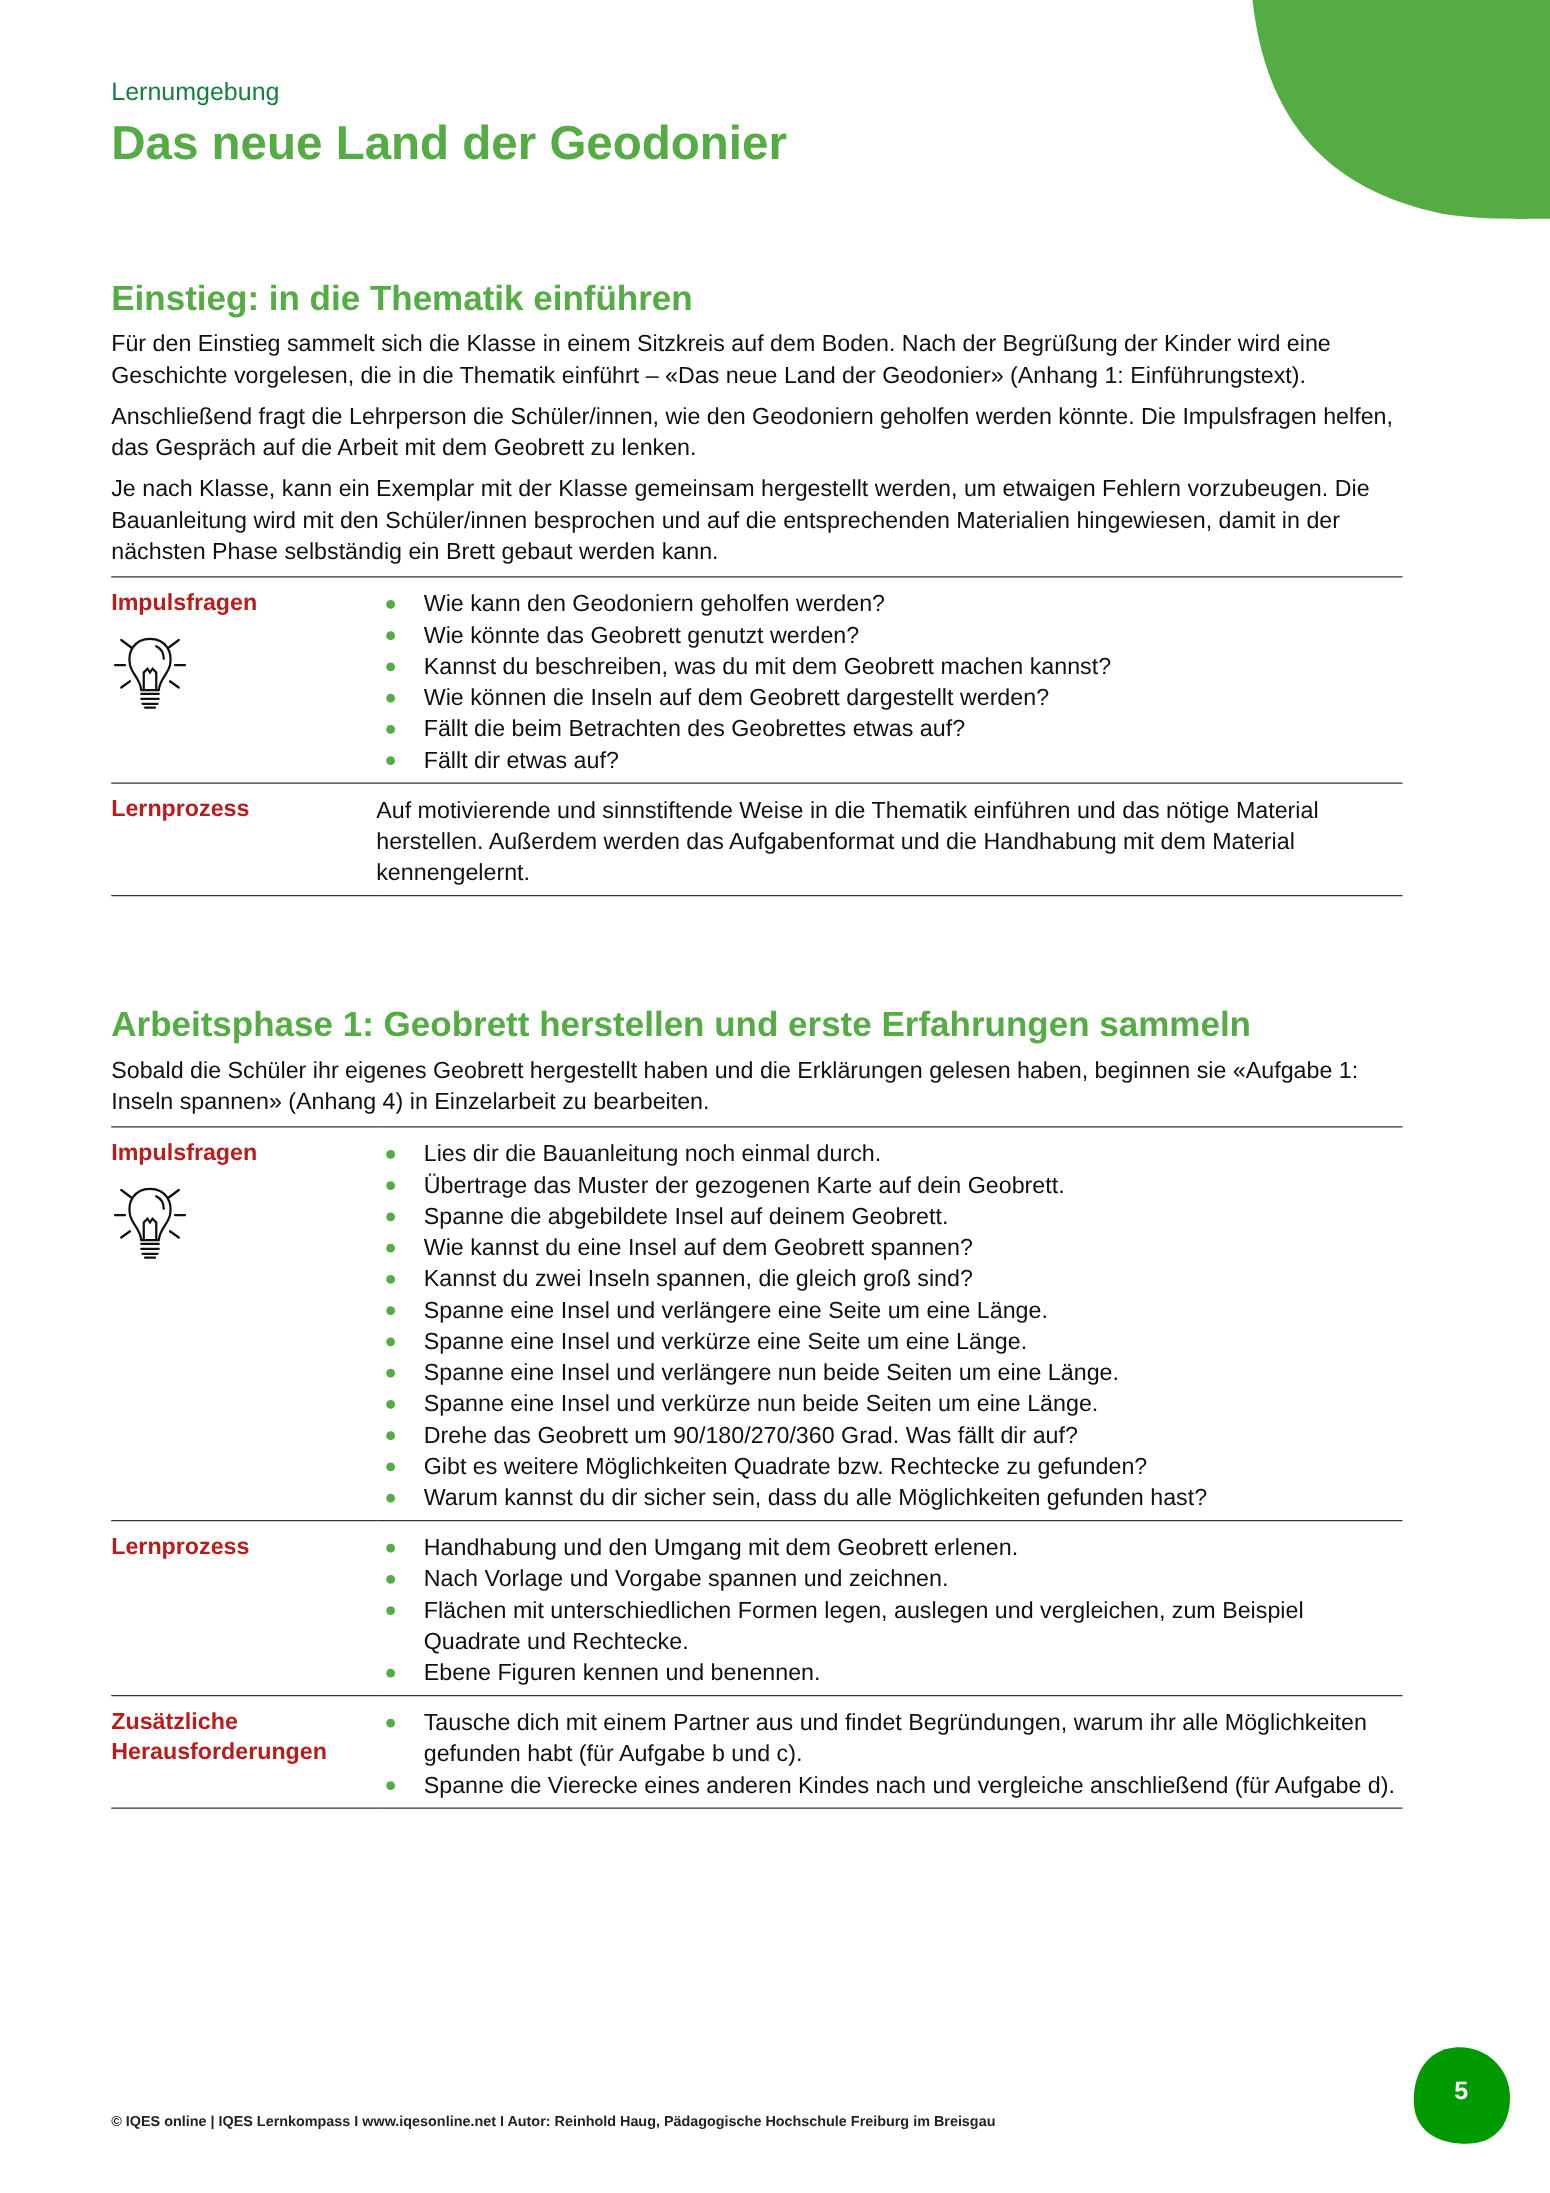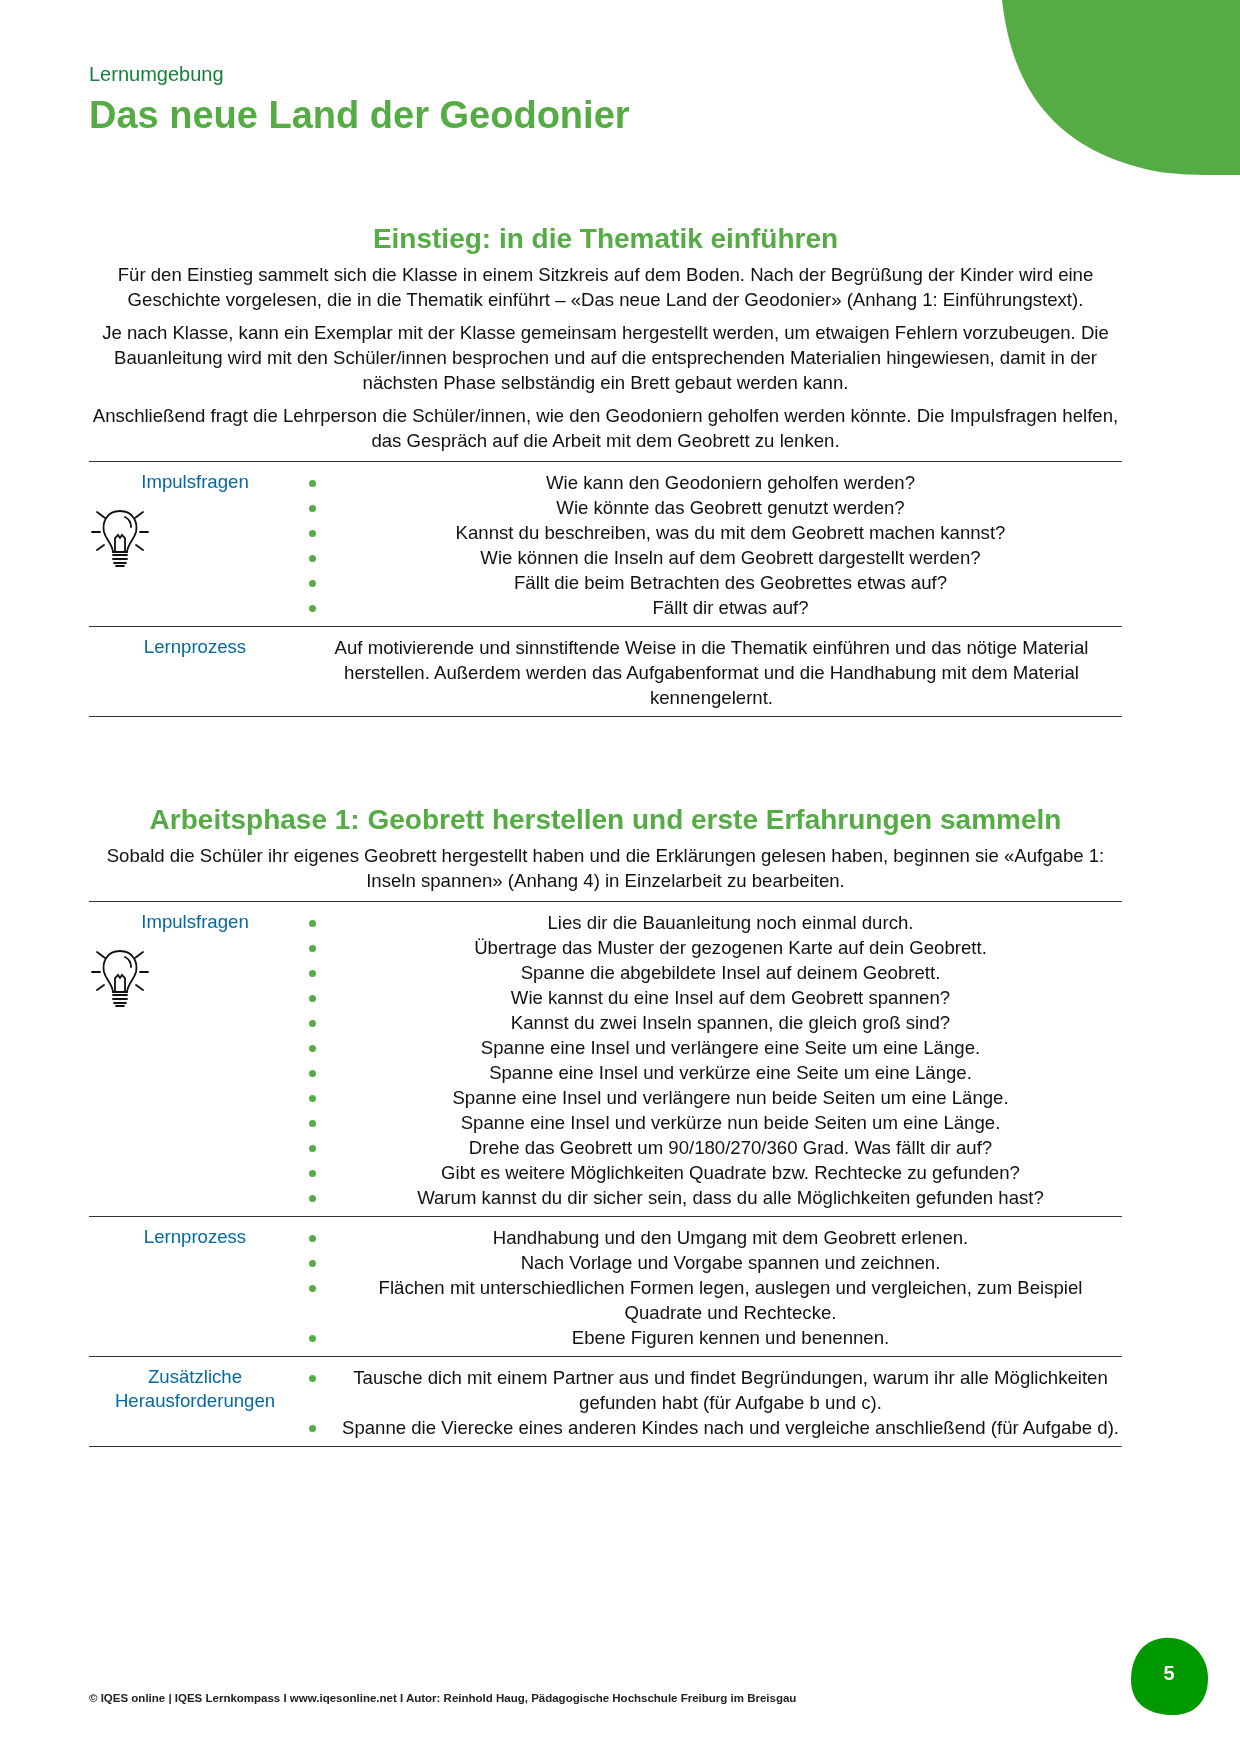--- a/index.html
+++ b/index.html
@@ -6,33 +6,33 @@
   body {
     width: 1240px; height: 1754px; position: relative; overflow: hidden;
     font-family: "Liberation Sans", sans-serif; color: #111111;
   }
   .corner-shape { position: absolute; top: 0; right: 0; width: 260px; height: 176px; }
   .kicker { position: absolute; left: 89px; top: 63px; font-size: 20px; color: #15803d; }
   .doc-title {
     position: absolute; left: 89px; top: 94px; margin: 0;
     font-size: 38px; font-weight: bold; color: #55ac45; letter-spacing: 0px;
   }
-  .section { position: absolute; left: 89px; width: 1033px; text-align: center; }
+  .section { position: absolute; left: 89px; width: 1033px; }
   .section h2 {
     margin: 0 0 6px 0; font-size: 28px; font-weight: bold; color: #55ac45; line-height: 34px;
   }
   .section p {
     margin: 0 0 8px 0; font-size: 18.6px; line-height: 25px; color: #111;
   }
   .tbl { width: 100%; border-collapse: collapse; margin-top: 10px; }
   .tbl td {
     vertical-align: top; border-top: 1.5px solid #333; border-bottom: 1.5px solid #333;
     padding: 8px 0 6px 0; font-size: 18.6px; line-height: 25px;
   }
-  .tbl td.label { width: 212px; color: #0369a1; font-weight: normal; padding-left: 0; line-height: 24px;}
+  .tbl td.label { width: 212px; color: #b91c1c; font-weight: bold; padding-left: 0; line-height: 24px;}
   .tbl td.content { padding-left: 0; }
   .tbl td.content.plain { padding-left: 0; }
   ul.bullets { list-style: none; margin: 0; padding: 0; }
   ul.bullets li { position: relative; padding-left: 38px; }
   ul.bullets li::before {
     content: ""; position: absolute; left: 8px; top: 10px; width: 7px; height: 7px;
     border-radius: 50%; background: #55ac45;
   }
   .bulb { display: block; margin-top: 8px; width: 62px; height: 70px; }
   .footer {
@@ -52,22 +52,22 @@
 <svg class="corner-shape" viewBox="0 0 260 176" preserveAspectRatio="none">
   <path d="M22 0 C 30 70, 60 150, 180 172 C 210 176, 240 175, 260 175 L 260 0 Z" fill="#55ac45"></path>
 </svg>
 
 <div class="kicker">Lernumgebung</div>
 <h1 class="doc-title">Das neue Land der Geodonier</h1>
 
 <div class="section" style="top:222px;">
   <h2>Einstieg: in die Thematik einführen</h2>
   <p>Für den Einstieg sammelt sich die Klasse in einem Sitzkreis auf dem Boden. Nach der Begrüßung der Kinder wird eine Geschichte vorgelesen, die in die Thematik einführt – «Das neue Land der Geodonier» (Anhang 1: Einführungstext).</p>
+  <p>Anschließend fragt die Lehrperson die Schüler/innen, wie den Geodoniern geholfen werden könnte. Die Impulsfragen helfen, das Gespräch auf die Arbeit mit dem Geobrett zu lenken.</p>
   <p>Je nach Klasse, kann ein Exemplar mit der Klasse gemeinsam hergestellt werden, um etwaigen Fehlern vorzubeugen. Die Bauanleitung wird mit den Schüler/innen besprochen und auf die entsprechenden Materialien hingewiesen, damit in der nächsten Phase selbständig ein Brett gebaut werden kann.</p>
-  <p>Anschließend fragt die Lehrperson die Schüler/innen, wie den Geodoniern geholfen werden könnte. Die Impulsfragen helfen, das Gespräch auf die Arbeit mit dem Geobrett zu lenken.</p>
   <table class="tbl" style="margin-top:6px;">
     <tbody>
         <tr>
       <td class="label">
         <span>Impulsfragen</span>
         <svg class="bulb" viewBox="0 0 62 70">
           <g fill="none" stroke="#111" stroke-width="1.8" stroke-linecap="round">
             <line x1="8" y1="10" x2="16" y2="16"></line>
                 <line x1="54" y1="10" x2="46" y2="16"></line>
             <line x1="3" y1="30" x2="11" y2="30"></line>

